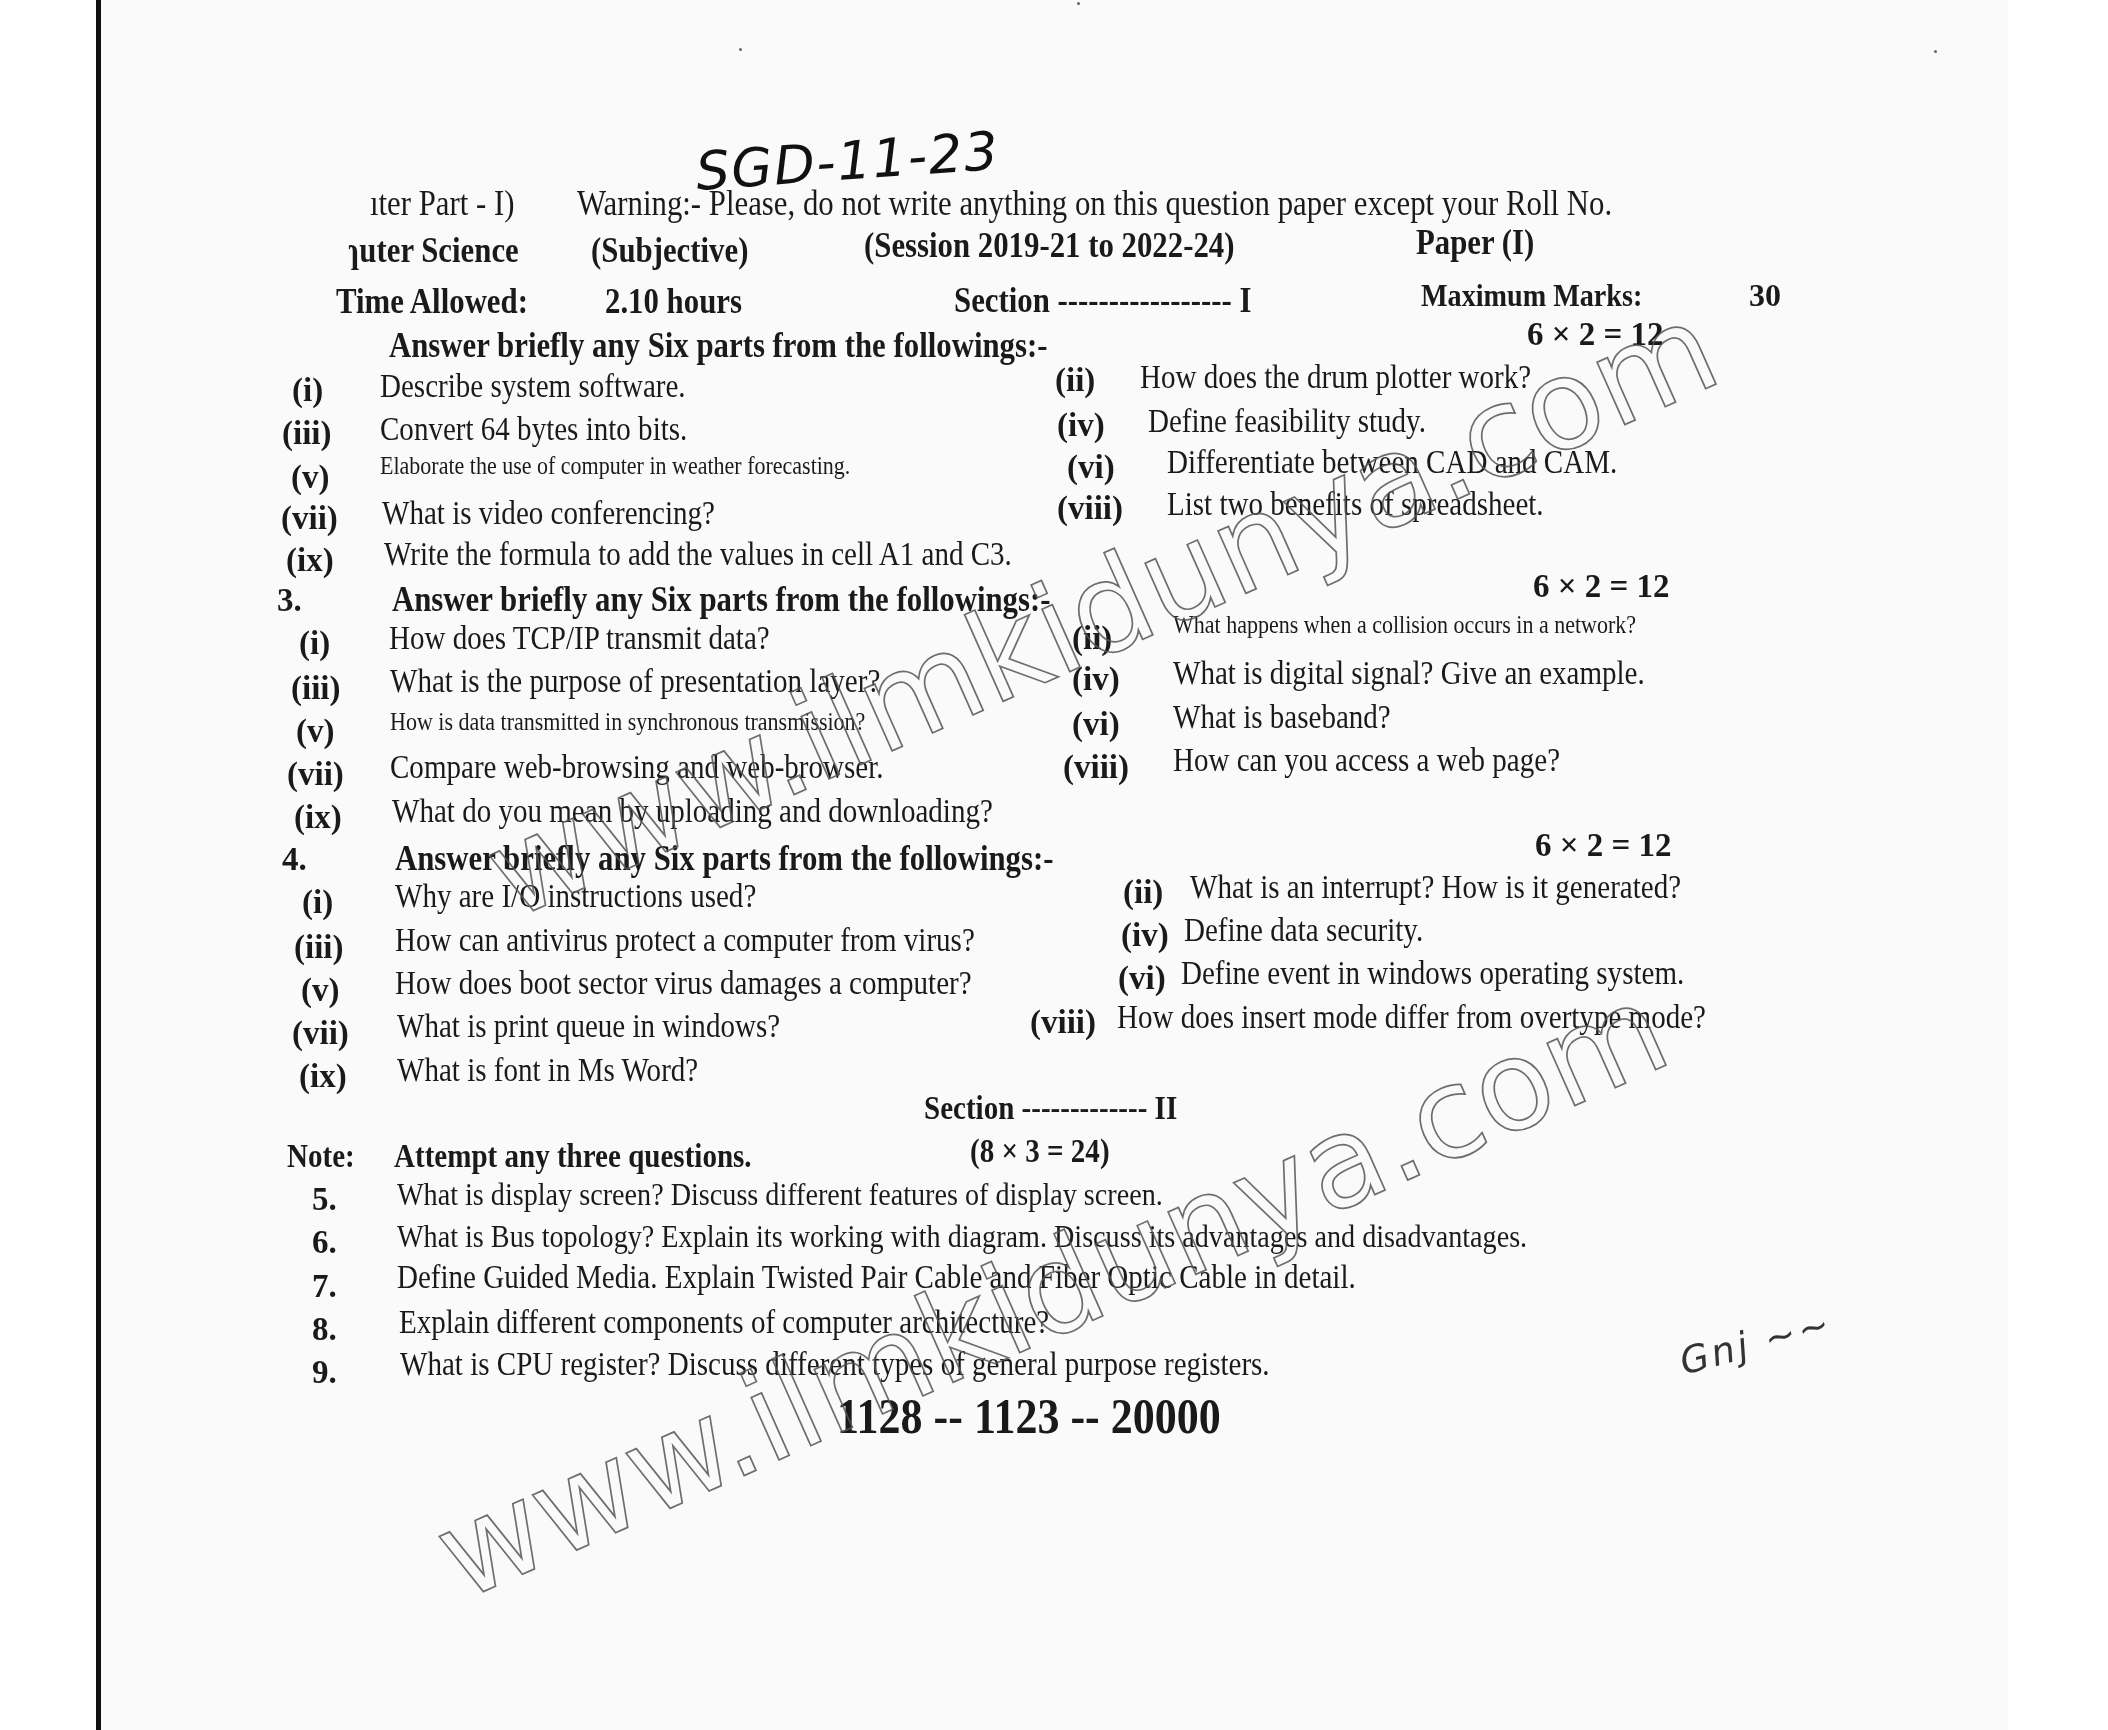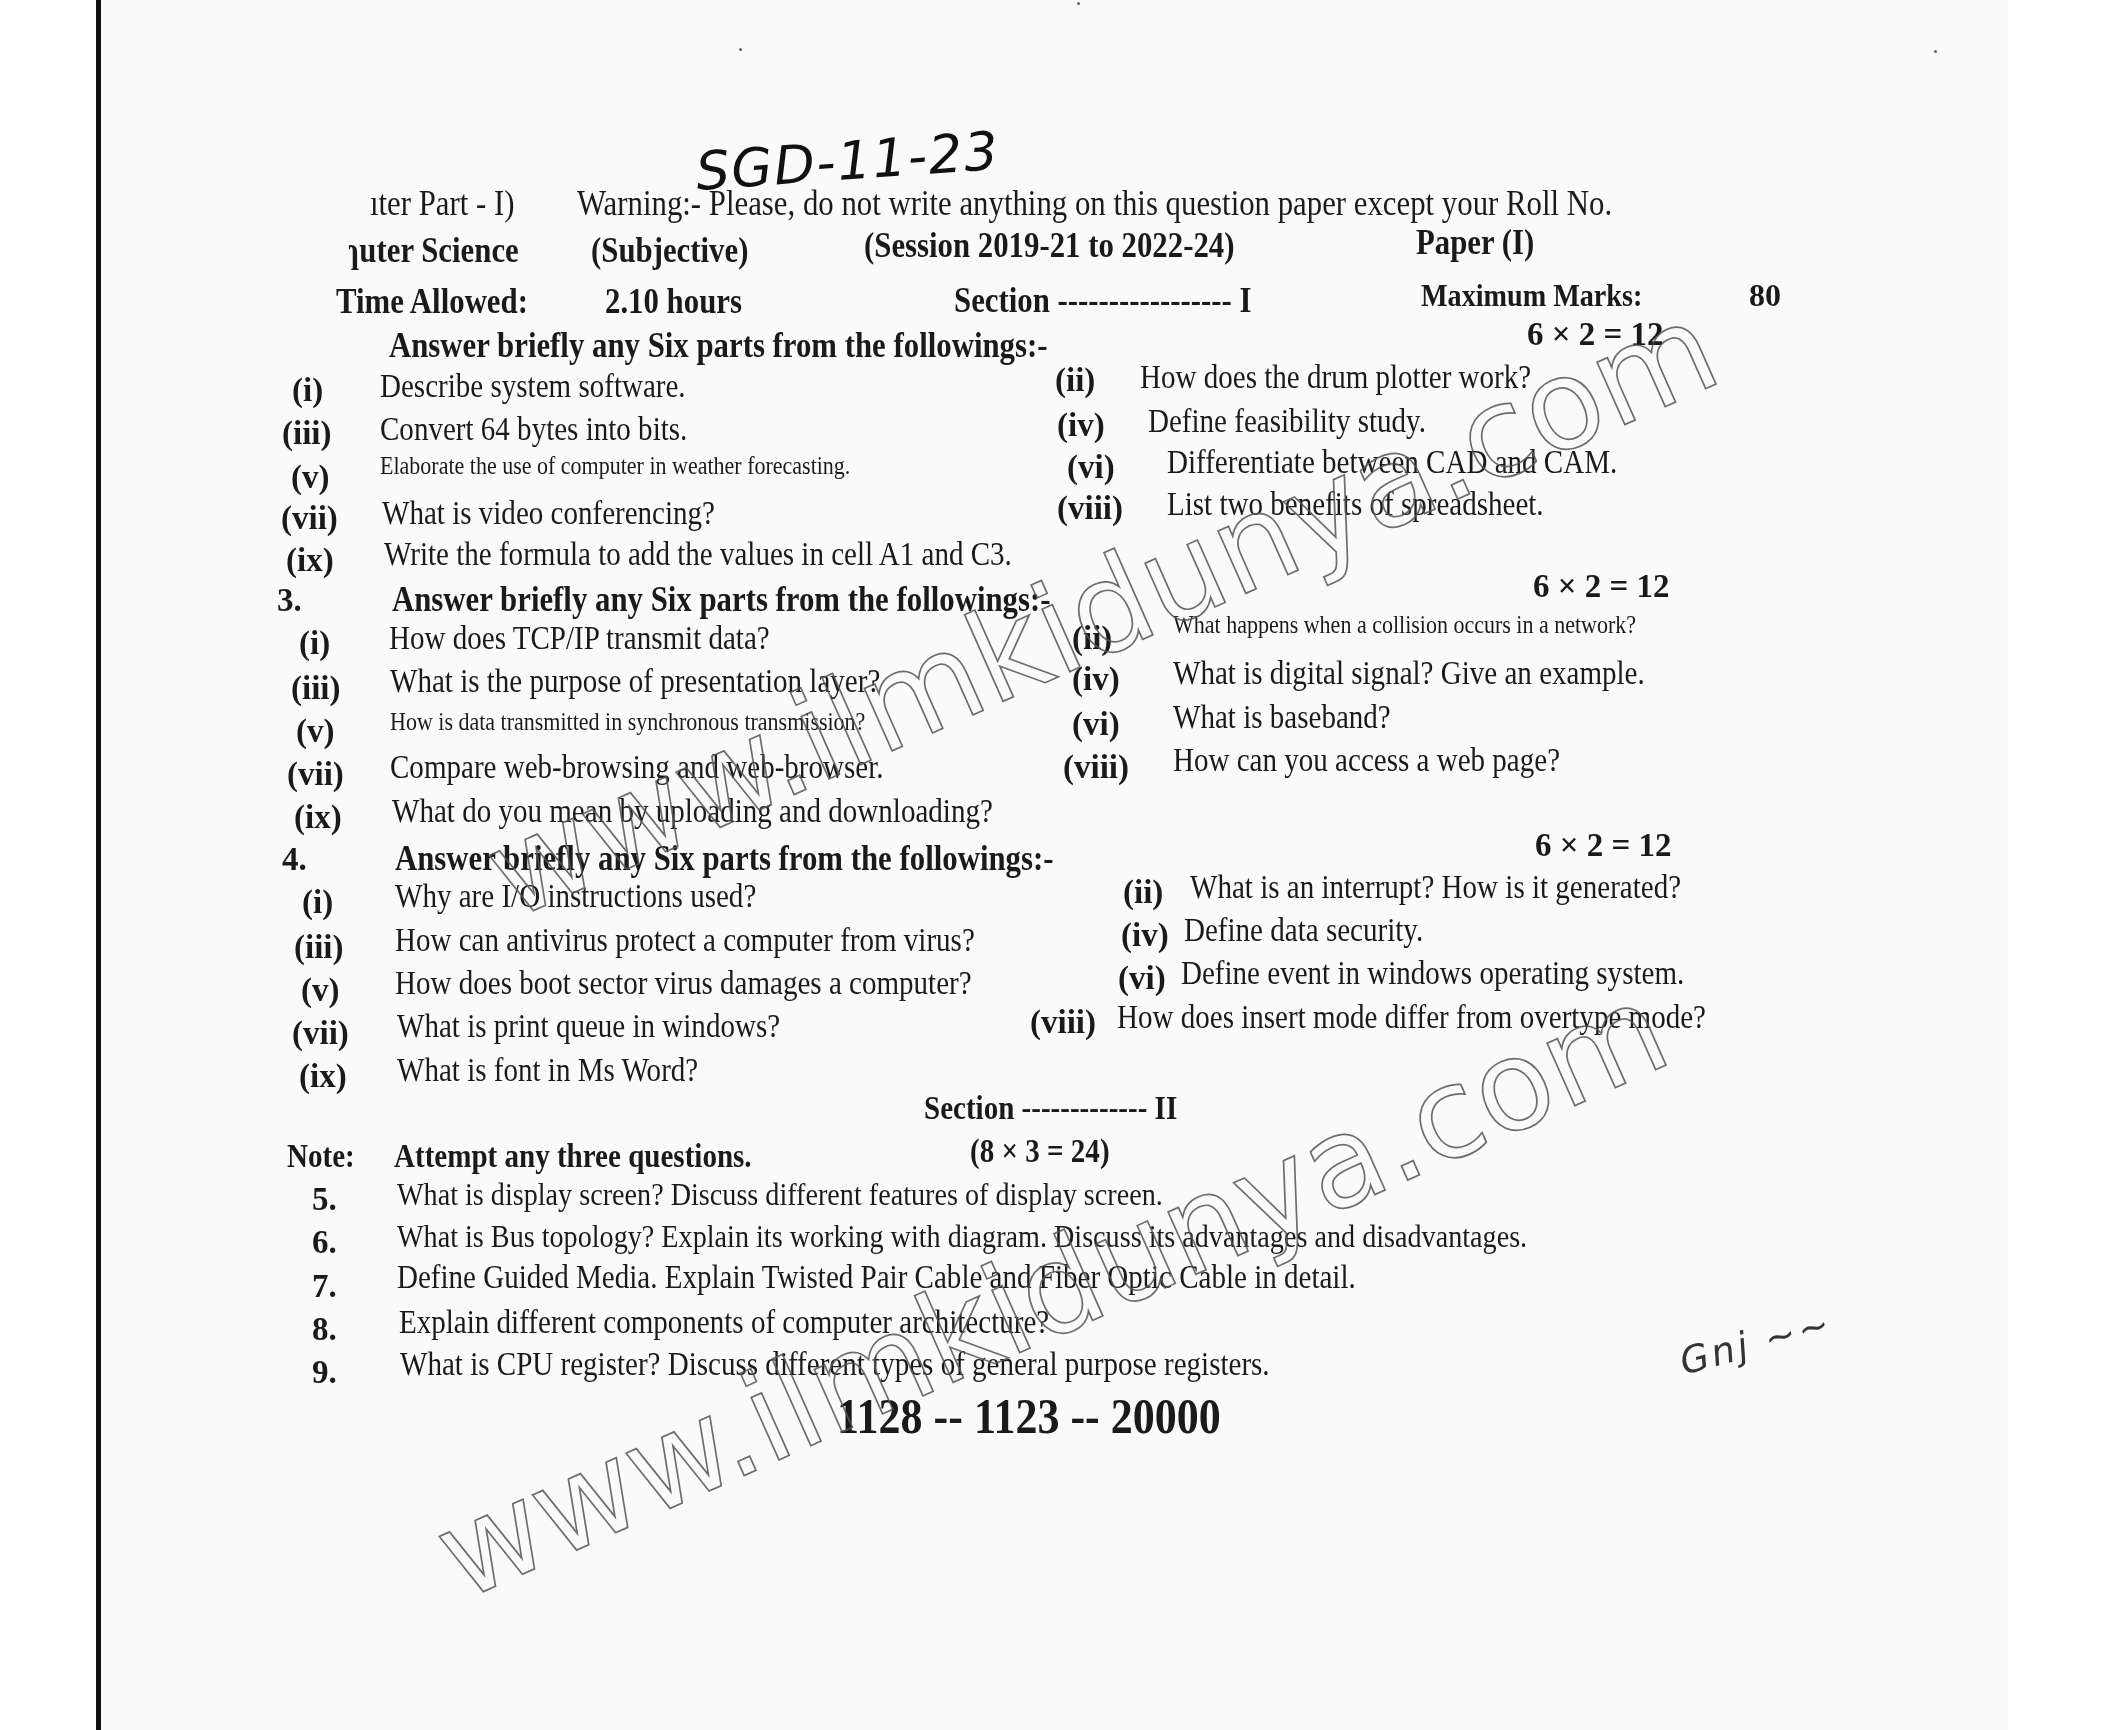--- a/index.html
+++ b/index.html
@@ -52,21 +52,21 @@
 
 <div class="abs hdr bold narrow" style="left:347px; top:231px;">ɿuter Science</div>
 <div class="abs hdr bold narrow" style="left:591px; top:231px;">(Subjective)</div>
 <div class="abs hdr bold narrow" style="left:864px; top:226px;">(Session 2019-21 to 2022-24)</div>
 <div class="abs hdr bold narrow" style="left:1416px; top:223px;">Paper (I)</div>
 
 <div class="abs hdr bold narrow" style="left:336px; top:282px;">Time Allowed:</div>
 <div class="abs hdr bold narrow" style="left:605px; top:282px;">2.10 hours</div>
 <div class="abs hdr bold narrow" style="left:954px; top:281px;">Section ----------------- I</div>
 <div class="abs bold narrow" style="left:1421px; top:277px; font-size:32px;">Maximum Marks:</div>
-<div class="abs bold" style="left:1749px; top:277px; font-size:32px;">80</div>
+<div class="abs bold" style="left:1749px; top:277px; font-size:32px;">30</div>
 
 <div>
   <div class="abs qhead narrow" style="left:389px; top:326px;">Answer briefly any Six parts from the followings:-</div>
   <div class="abs marks" style="left:1527px; top:316px;">6  × 2 = 12</div>
 
   <div class="abs num" style="left:292px; top:372px;">(i)</div>
   <div class="abs part narrow" style="left:380px; top:368px;">Describe system software.</div>
   <div class="abs num" style="left:1055px; top:362px;">(ii)</div>
   <div class="abs part narrow" style="left:1140px; top:359px;">How does the drum plotter work?</div>
 

